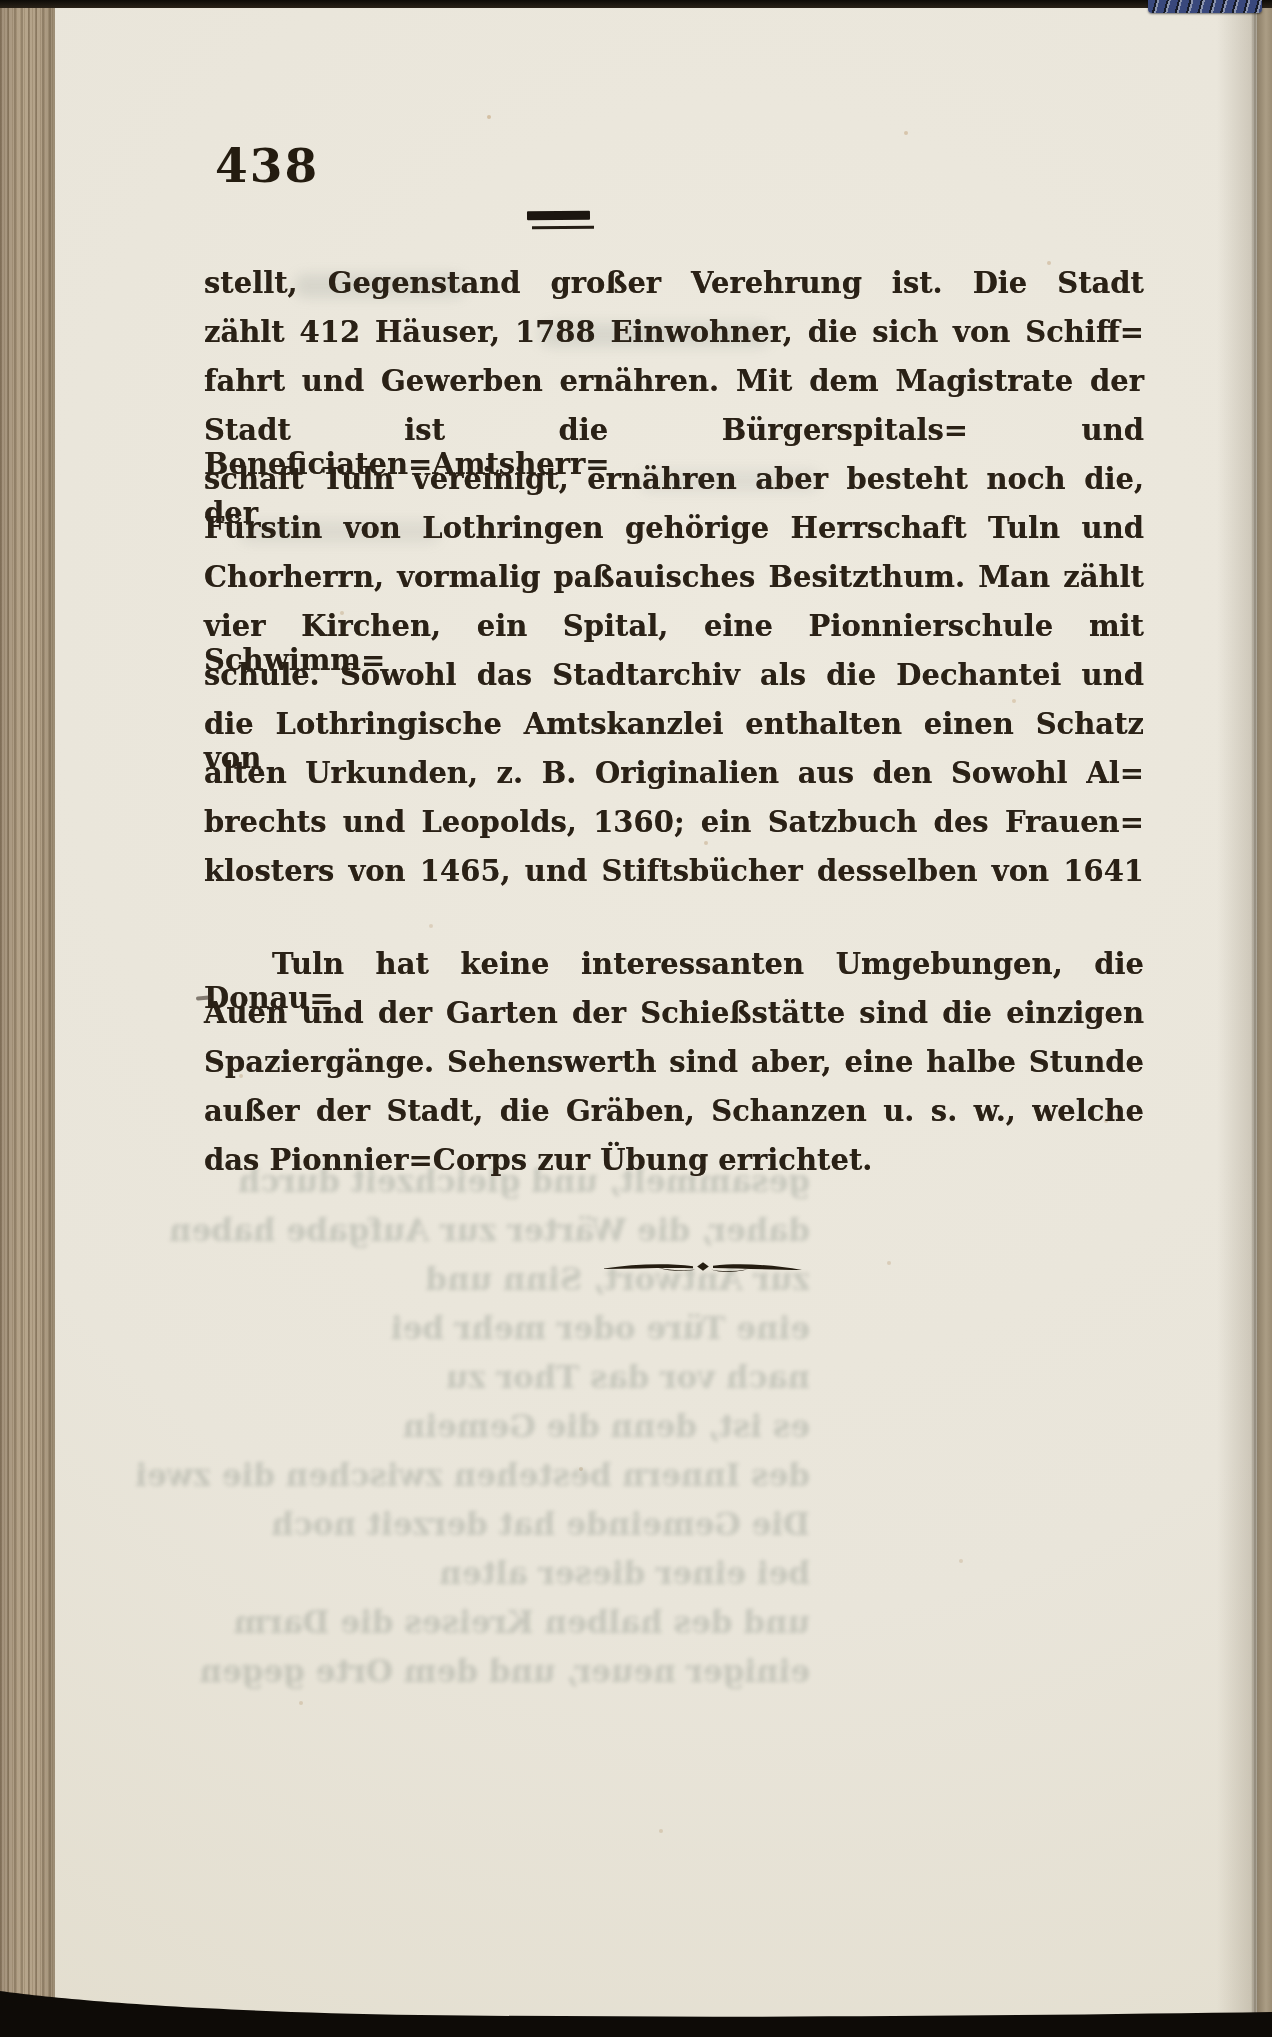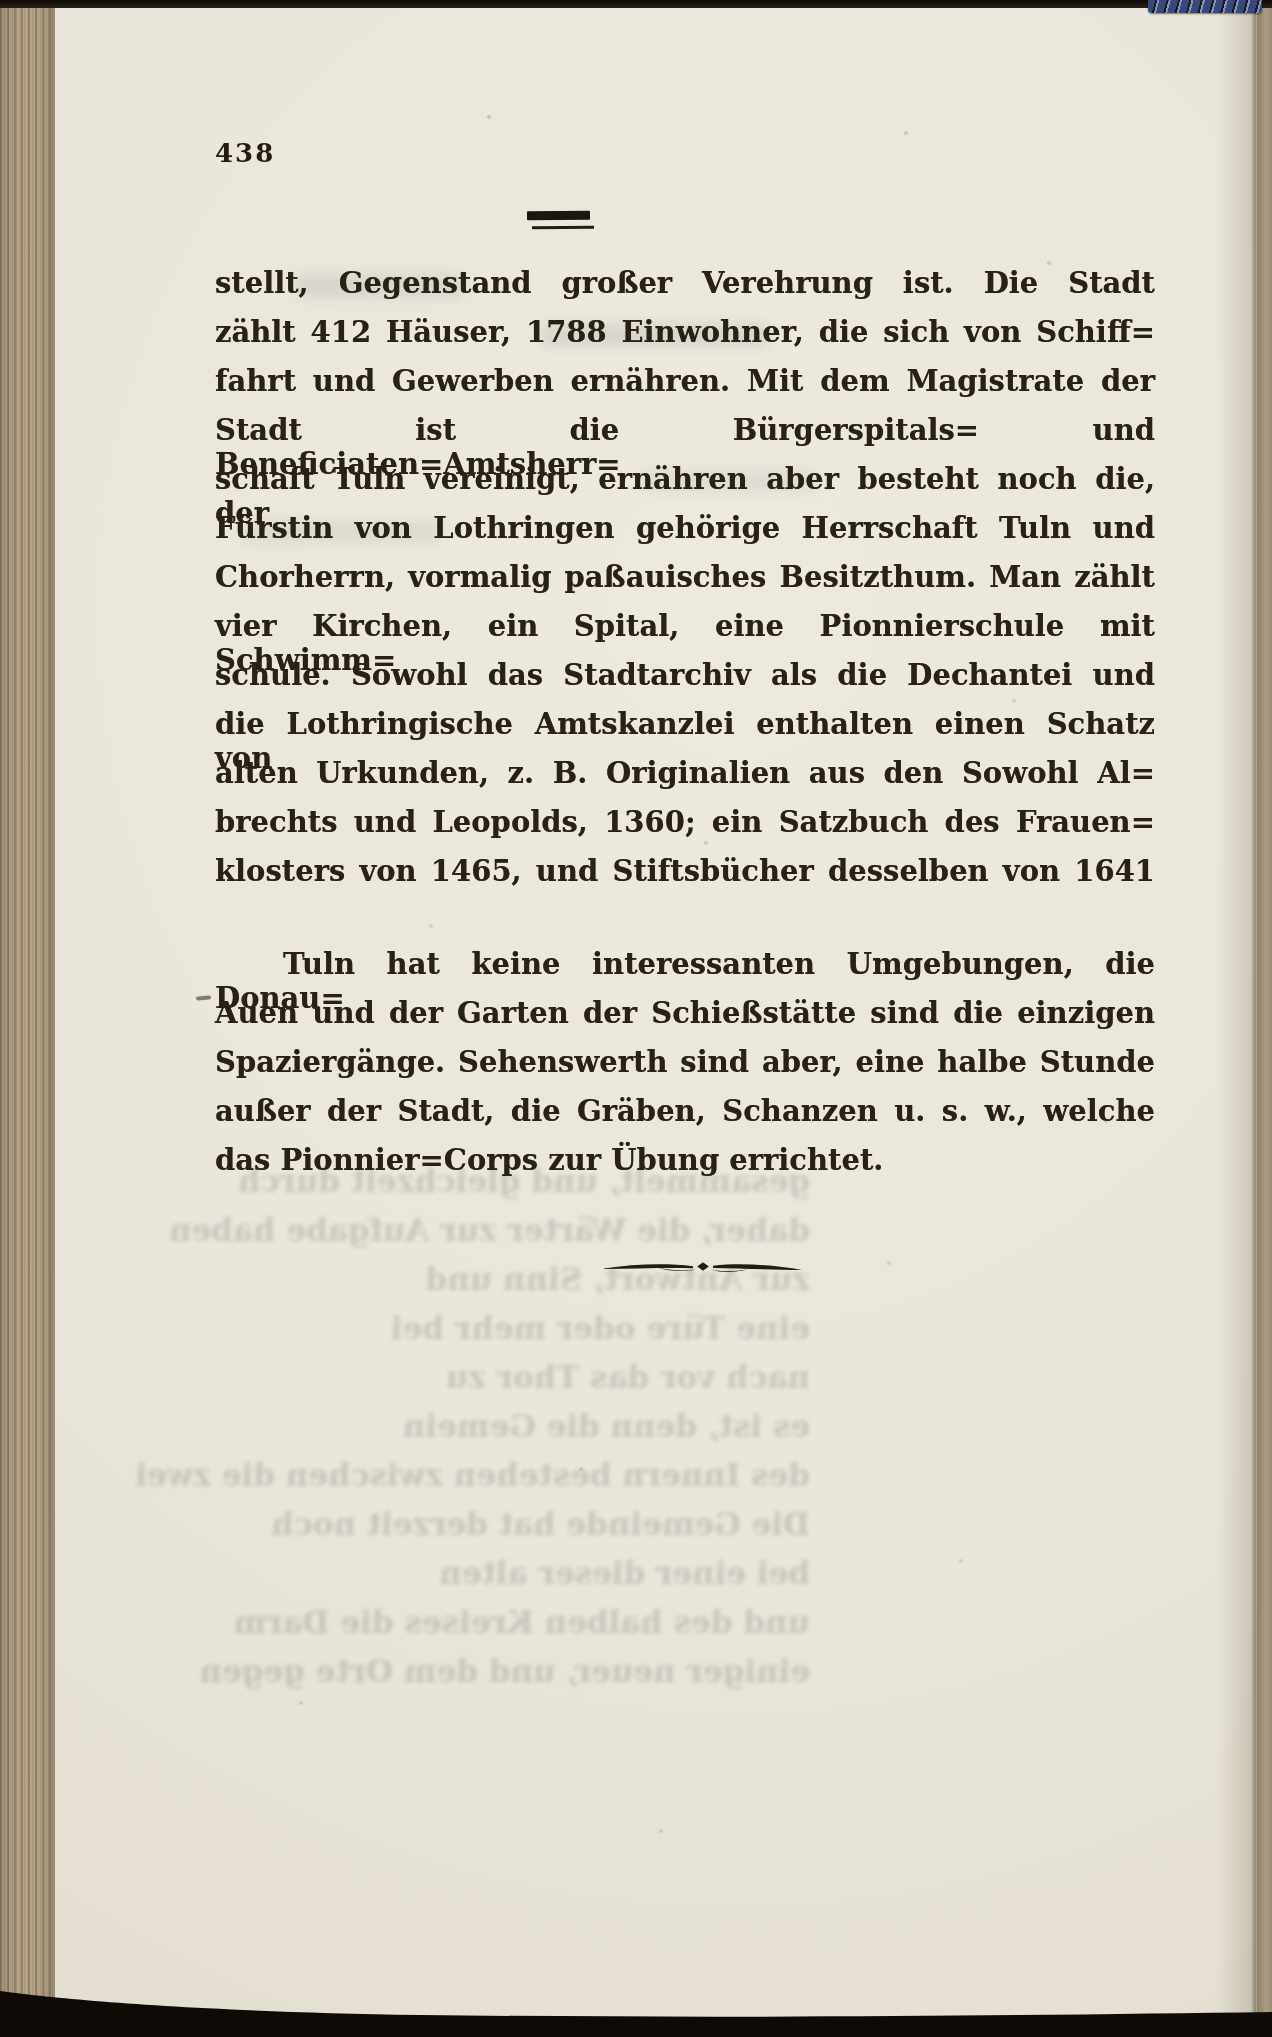--- a/index.html
+++ b/index.html
@@ -50,26 +50,26 @@
   }
   .headband{
     position:absolute;left:1148px;top:0;width:114px;height:13px;border-radius:0 0 4px 4px;
     background:repeating-linear-gradient(105deg,#39487c 0 7px,#161a26 7px 9px,#8a93ad 9px 11px);
     box-shadow:0 1px 2px rgba(0,0,0,.5);
   }
   .bottom-edge{position:absolute;left:0;bottom:0;width:1272px;height:52px;}
   
   .page-number{
     position:absolute;left:215px;top:138px;
-    font-size:26px;font-weight:bold;color:#241c10;letter-spacing:2px;
+    font-size:47px;font-weight:bold;color:#241c10;letter-spacing:2px;
   }
   .rule-thick{position:absolute;left:527px;top:211px;width:63px;height:9px;background:#1c1610;border-radius:1px;transform:rotate(-.6deg);}
   .rule-thin{position:absolute;left:532px;top:226px;width:62px;height:3px;background:#241d14;transform:rotate(-.6deg);}
   .textblock{
-    position:absolute;left:215px;top:266px;width:940px;
+    position:absolute;left:204px;top:266px;width:940px;
     font-size:29px;font-weight:bold;color:#2a2116;
     text-shadow:0 0 .5px rgba(42,33,22,.55);
   }
   .line{height:49px;text-align:justify;text-align-last:justify;}
   .line.last{text-align-last:left;}
   .line.indent{text-indent:68px;margin-top:44px;}
   .ornament{position:absolute;left:603px;top:1258px;width:200px;height:18px;}
   .margin-dash{
     position:absolute;left:196px;top:996px;width:15px;height:4px;
     background:rgba(60,50,40,.6);transform:rotate(-4deg);border-radius:2px;

